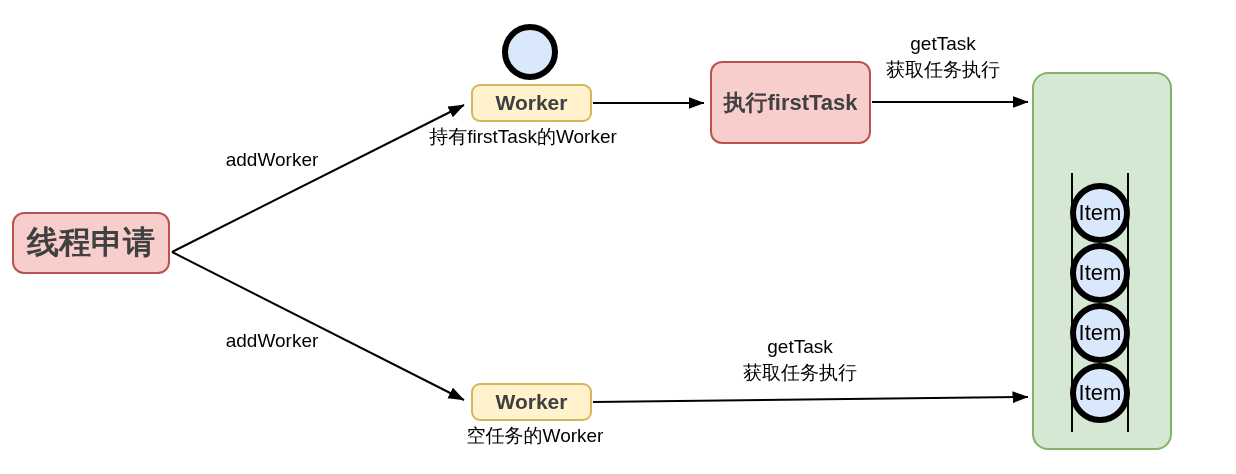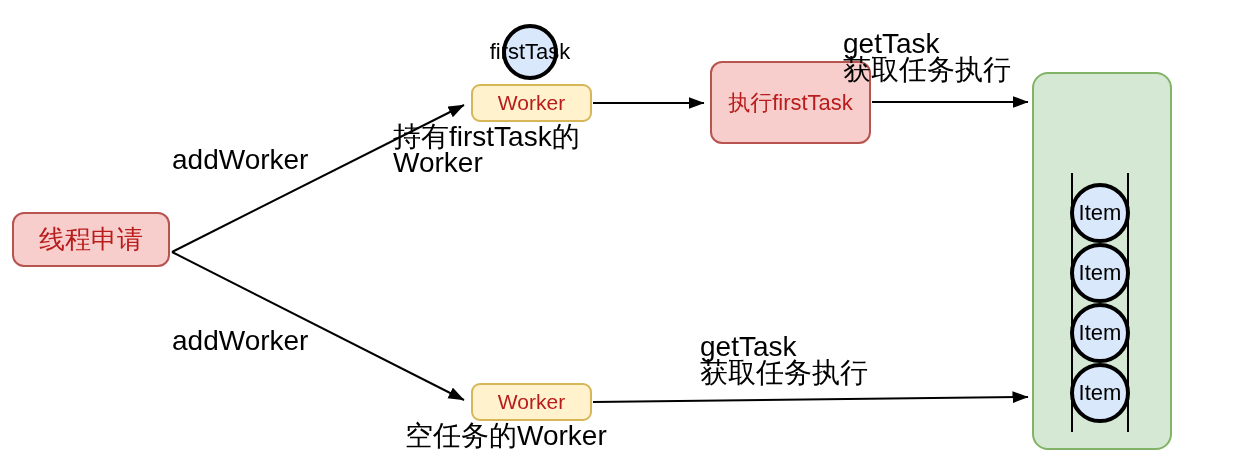--- a/index.html
+++ b/index.html
@@ -18,30 +18,31 @@
     position: absolute;
     left: 0; top: 0;
     width: 1236px; height: 474px;
   }
   .node {
     position: absolute;
     display: flex;
     align-items: center;
     justify-content: center;
     box-sizing: border-box;
-    color: #b91c1c;
+    color: #404040;
     text-align: center;
     z-index: 2;
+    font-weight: bold;
   }
   .pink   { background: #f8cecc; border: 2.5px solid #b85450; }
   .yellow { background: #fff2cc; border: 2px solid #d6b656; }
-  .blue   { background: #dae8fc; border: 4px solid #000000; }
+  .blue   { background: #dae8fc; border: 6px solid #000000; }
   .green  { background: #d5e8d4; border: 2px solid #82b366; }
 
-  .thread-request { left: 12px; top: 212px; width: 158px; height: 55px; border-radius: 12px; font-size: 26px; }
+  .thread-request { left: 12px; top: 212px; width: 158px; height: 62px; border-radius: 12px; font-size: 32px; }
   .worker-top     { left: 471px; top: 84px;  width: 121px; height: 38px; border-radius: 9px; font-size: 21px; }
   .worker-bottom  { left: 471px; top: 383px; width: 121px; height: 38px; border-radius: 9px; font-size: 21px; }
   .exec-firsttask { left: 710px; top: 61px;  width: 161px; height: 83px; border-radius: 12px; font-size: 22px; }
   .work-queue     { left: 1032px; top: 72px; width: 140px; height: 378px; border-radius: 16px; z-index: 1; }
 
   .firsttask-circle { left: 502px; top: 24px; width: 56px; height: 56px; border-radius: 50%; z-index: 1; }
   .firsttask-label {
     position: absolute; left: 460px; top: 39px; width: 140px;
     text-align: center; font-size: 22px; z-index: 3;
   }
@@ -57,21 +58,22 @@
     font-size: 22px; z-index: 4;
     box-sizing: border-box;
   }
   .item-1 { top: 183px; }
   .item-2 { top: 243px; }
   .item-3 { top: 303px; }
   .item-4 { top: 363px; }
 
   .edge-label {
     position: absolute;
-    font-size: 28px;
+    text-align: center;
+    font-size: 19px;
     line-height: 26px;
     color: #000000;
     z-index: 5;
   }
   .lbl-addworker-top    { left: 172px; top: 147px; width: 200px; }
   .lbl-addworker-bottom { left: 172px; top: 328px; width: 200px; }
   .lbl-gettask-top      { left: 843px; top: 31px;  width: 200px; }
   .lbl-gettask-bottom   { left: 700px; top: 334px; width: 200px; }
   .lbl-caption-top      { left: 393px; top: 124px; width: 260px; }
   .lbl-caption-bottom   { left: 405px; top: 423px; width: 260px; }
@@ -94,21 +96,20 @@
     <path d="M593,103 L704,103" stroke="#000000" stroke-width="2" fill="none" marker-end="url(#arrow)"></path>
     <path d="M872,102 L1028,102" stroke="#000000" stroke-width="2" fill="none" marker-end="url(#arrow)"></path>
     <path d="M593,402 L1028,397" stroke="#000000" stroke-width="2" fill="none" marker-end="url(#arrow)"></path>
     <line x1="1072" y1="173" x2="1072" y2="432" stroke="#000000" stroke-width="2"></line>
     <line x1="1128" y1="173" x2="1128" y2="432" stroke="#000000" stroke-width="2"></line>
   </svg>
 
   <div class="node green work-queue"></div>
 
   <div class="node blue firsttask-circle"></div>
-  <div class="firsttask-label">firstTask</div>
 
   <div class="node pink thread-request">线程申请</div>
 
   <div class="node yellow worker-top">Worker</div>
 
   <div class="node yellow worker-bottom">Worker</div>
 
   <div class="node pink exec-firsttask">执行firstTask</div>
 
   <div class="item-circle blue item-1">Item</div>

